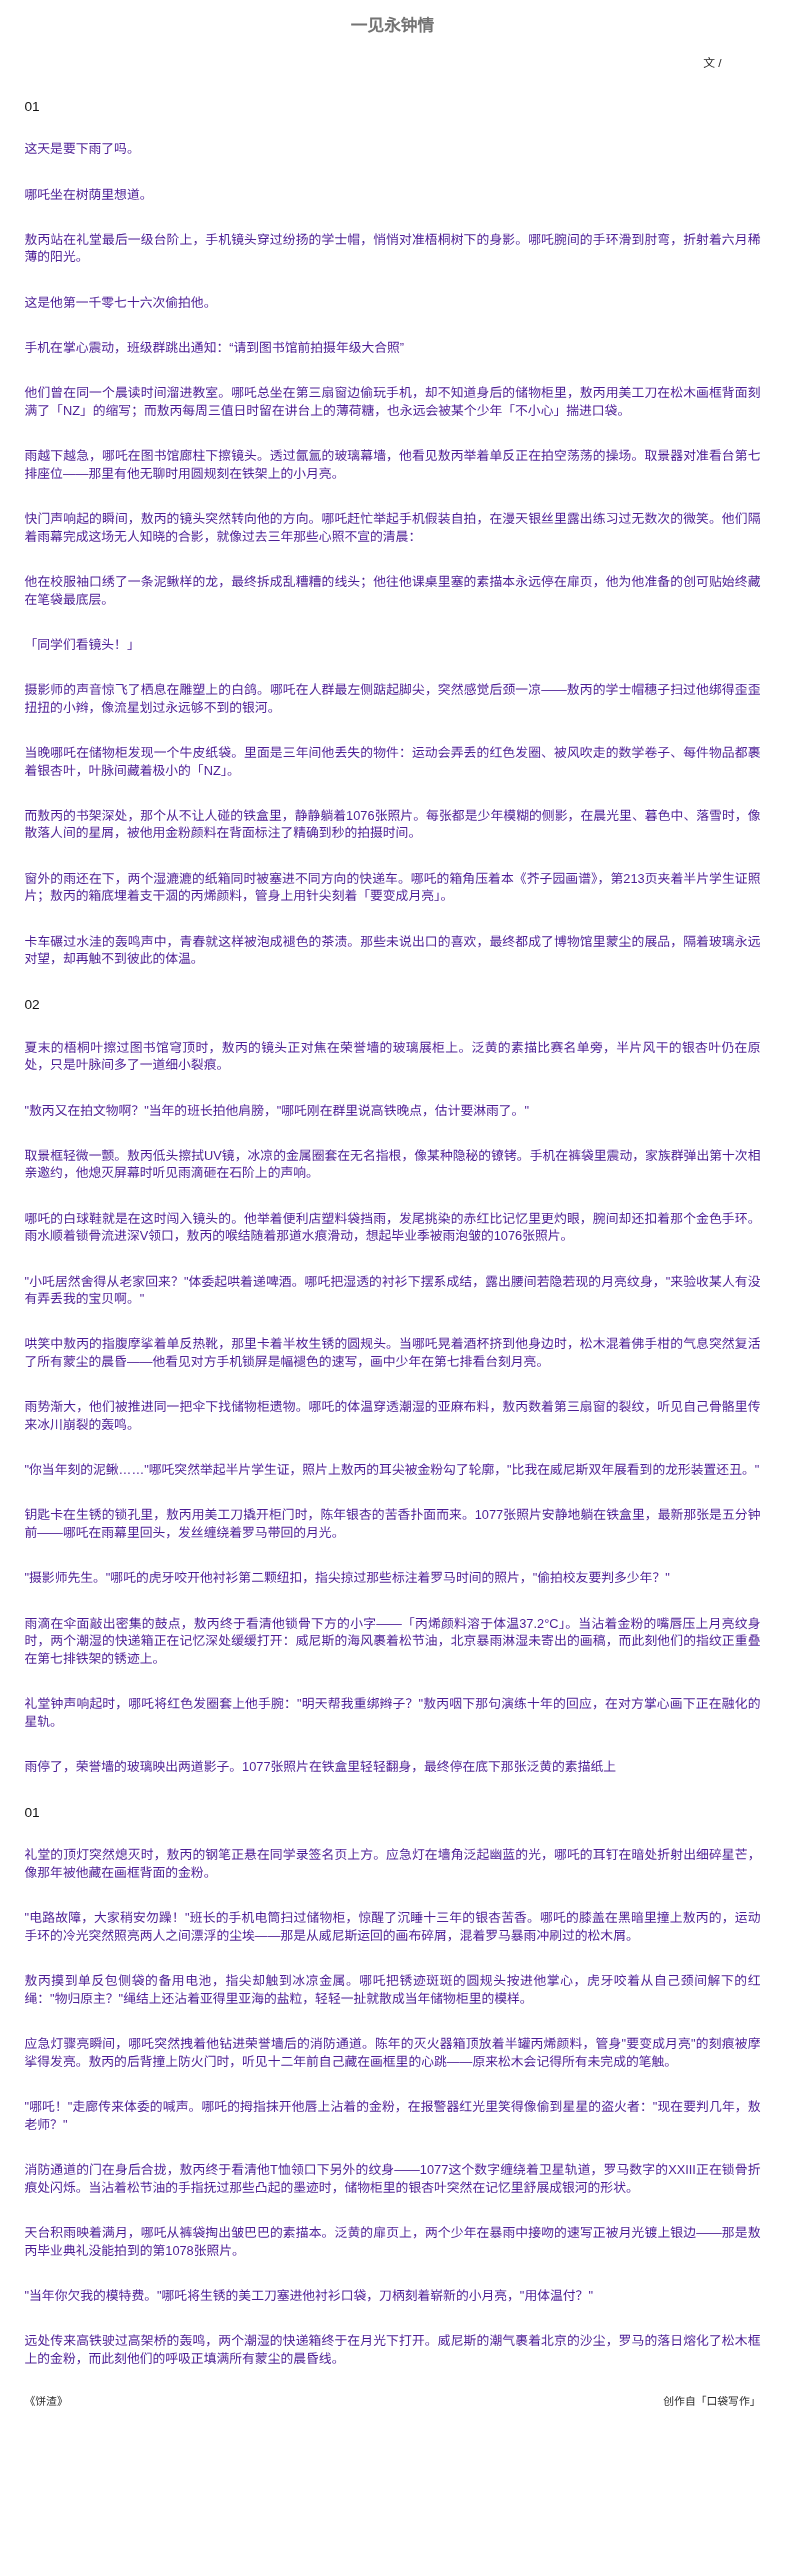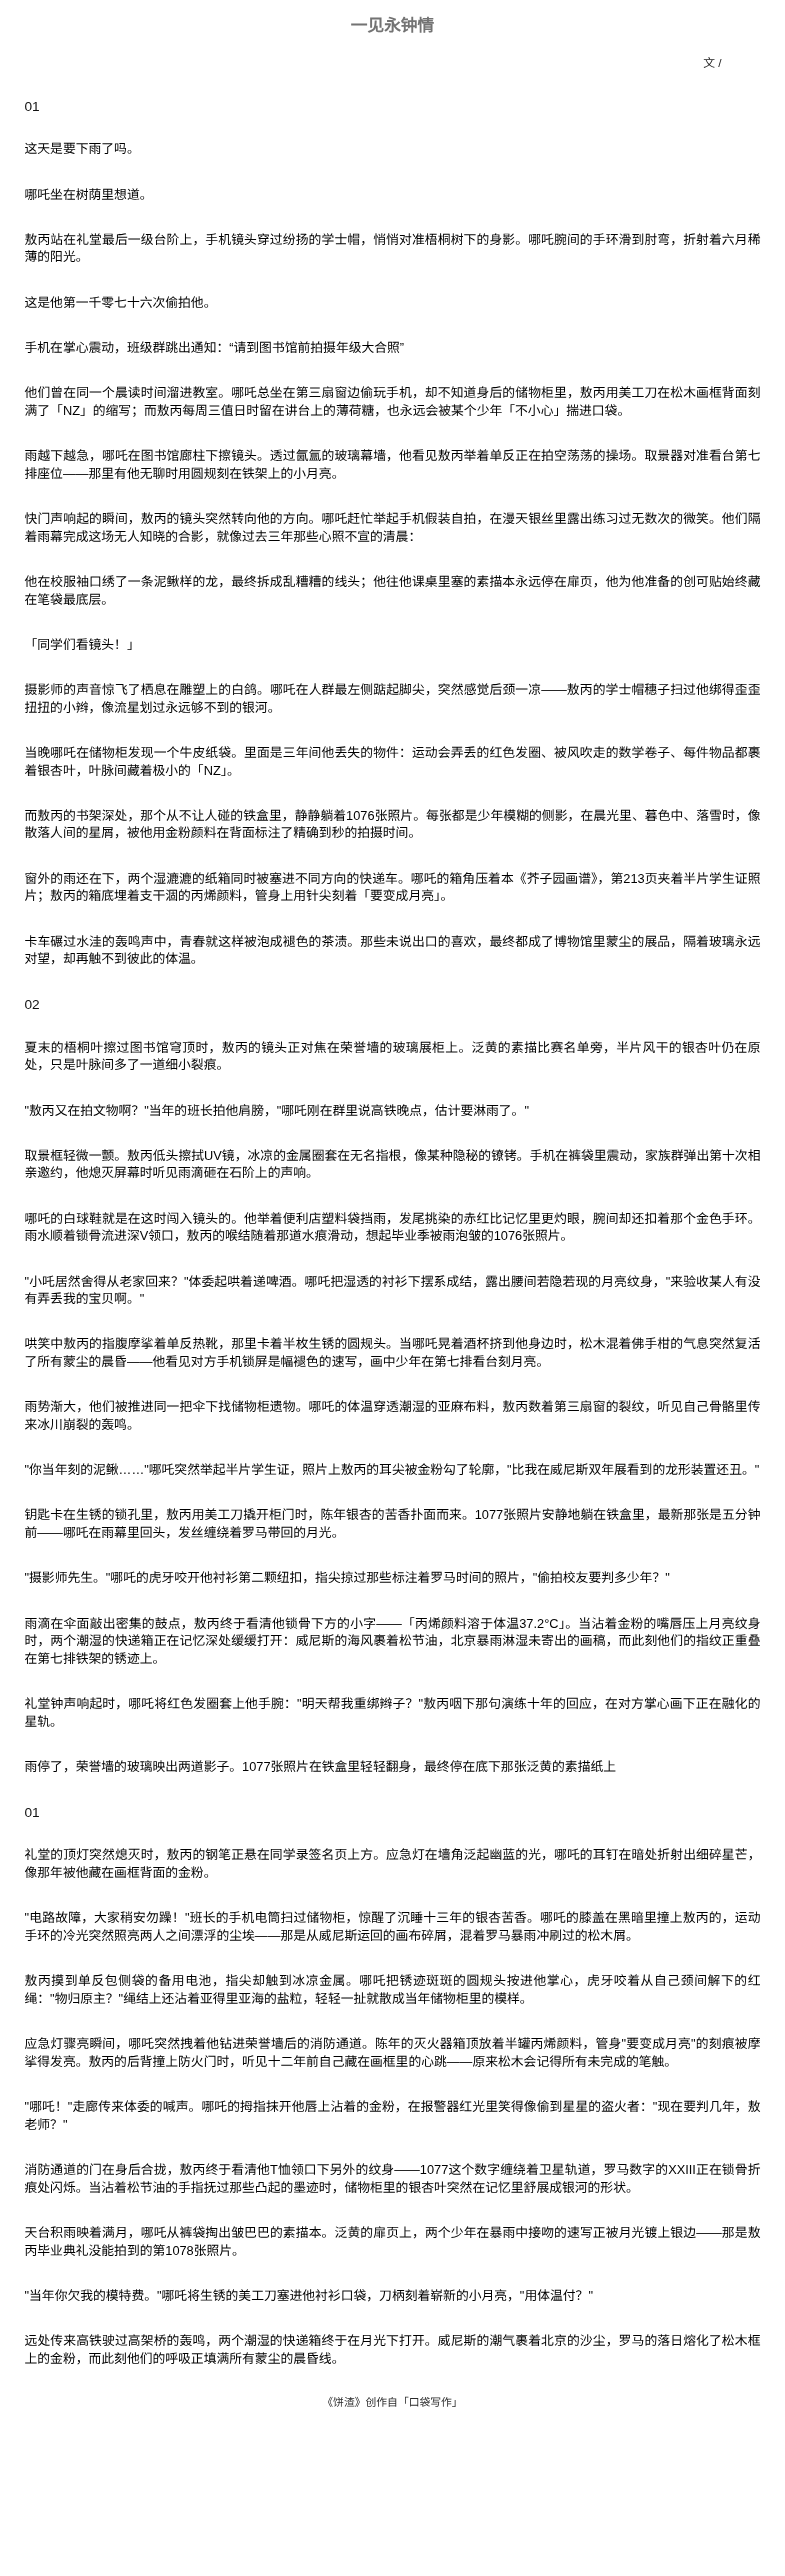--- a/index.html
+++ b/index.html
@@ -41,30 +41,31 @@
     font-size: 13.7px;
     line-height: 19.6px;
     font-weight: 400;
     color: #111111;
     margin: 3.9px 0 23.6px 0;
   }
   .section p {
     margin: 0 0 27.5px 0;
     text-align: justify;
     word-break: break-all;
-    color: #000000;
+    color: #4c1d95;
   }
   .footer {
     display: flex;
-    justify-content: center;
+    justify-content: space-between;
     align-items: baseline;
     margin-top: 9.8px;
     font-size: 10.8px;
     line-height: 15.7px;
     color: #2a2a2a;
+    font-family: Liberation Mono, monospace;
   }
 </style>
 </head>
 <body>
 
 <div class="page">
   <h1 class="title">一见永钟情</h1>
   <div class="byline">文 /</div>
   <div id="sections">
       <section class="section">

